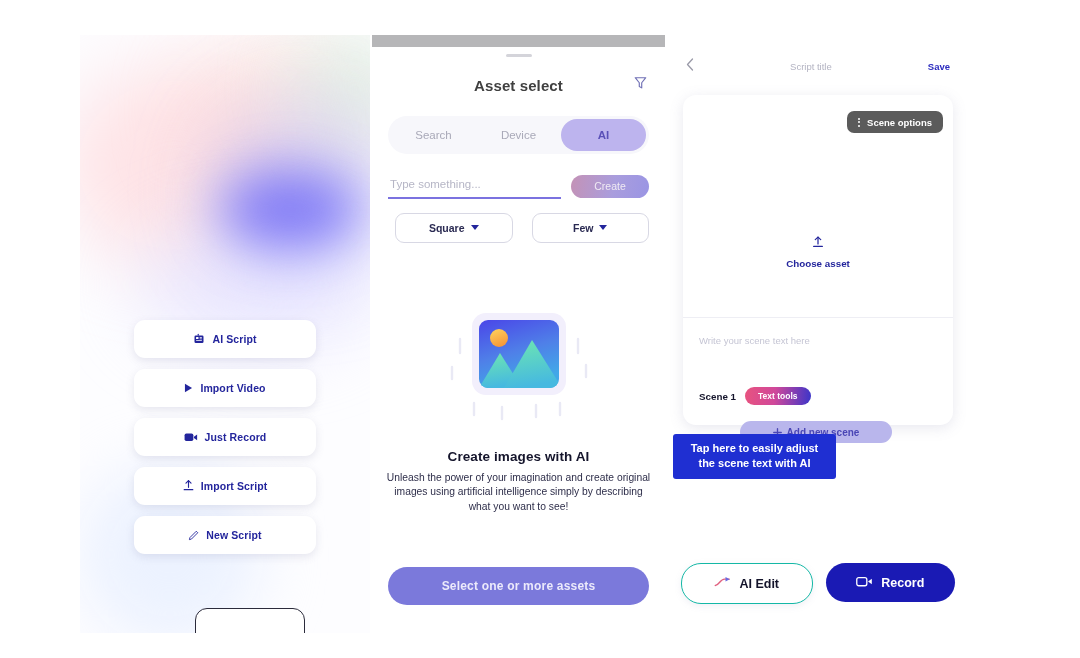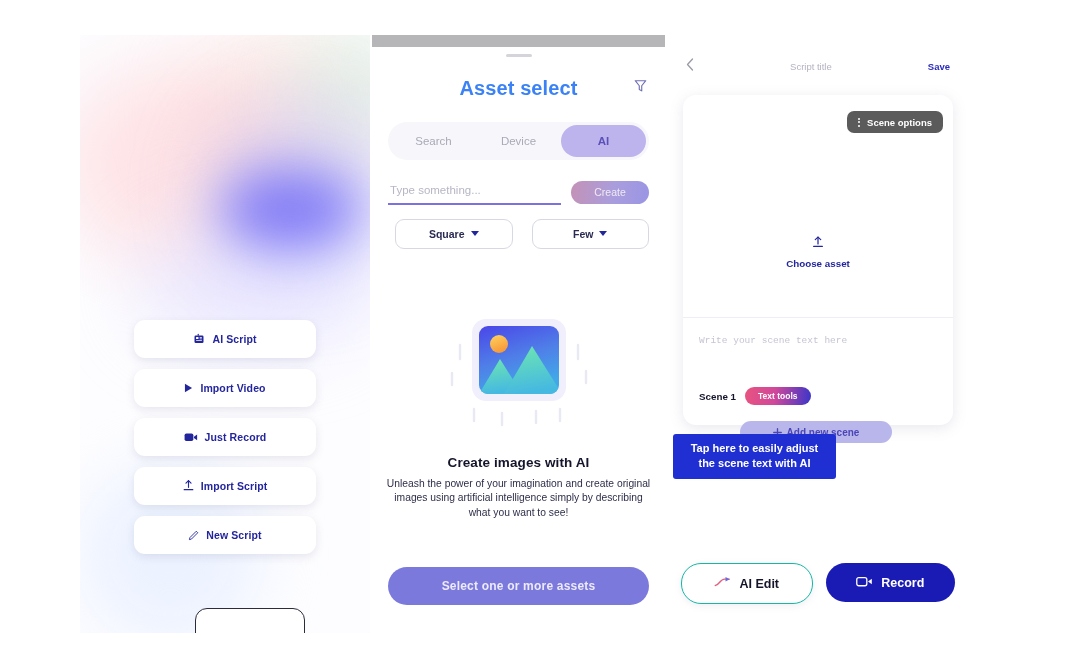--- a/index.html
+++ b/index.html
@@ -149,23 +149,23 @@
   }
   .mid-title-row {
     display: flex;
     align-items: center;
     justify-content: center;
     position: relative;
     margin-top: 20px;
     padding: 0 18px;
   }
   .mid-title {
-    font-size: 20px;
-    font-weight: bold;
-    color: #3b82f6;
+    font-size: 15px;
+    font-weight: bold;
+    color: #404040;
     letter-spacing: 0.1px;
     text-align: right;
   }
   .filter-icon {
     position: absolute;
     right: 18px;
     top: 50%;
     transform: translateY(-50%);
     cursor: pointer;
   }
@@ -385,21 +385,20 @@
     top: 222px;
     height: 1px;
     background: #eeeef4;
   }
   .scene-text {
     position: absolute;
     left: 16px;
     top: 240px;
     font-size: 9.5px;
     color: #c5c5d4;
-    font-family: Liberation Mono, monospace;
   }
   .scene-foot {
     position: absolute;
     left: 16px;
     bottom: 20px;
     display: flex;
     align-items: center;
     gap: 9px;
   }
   .scene-num {

